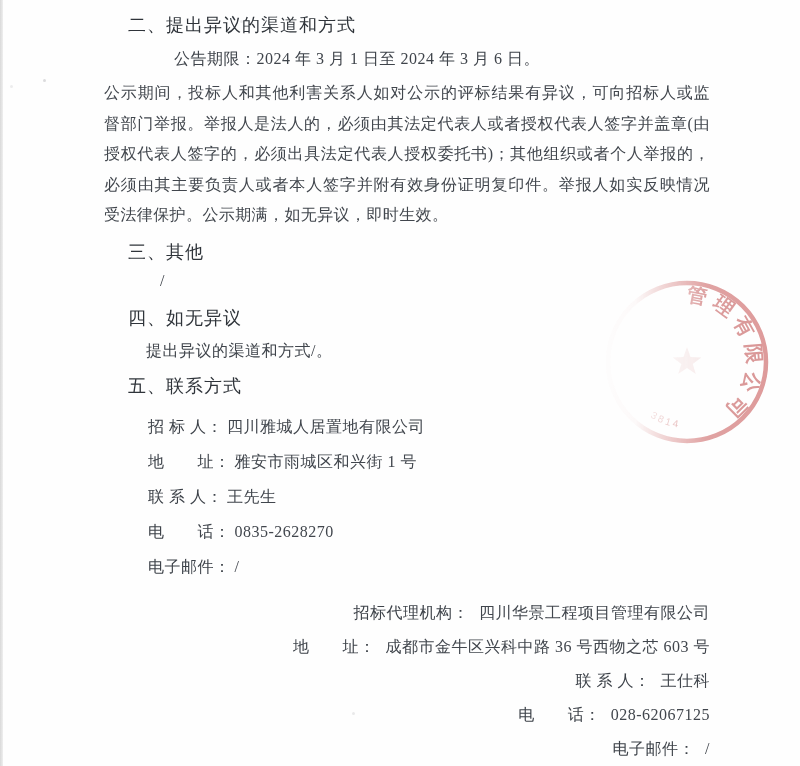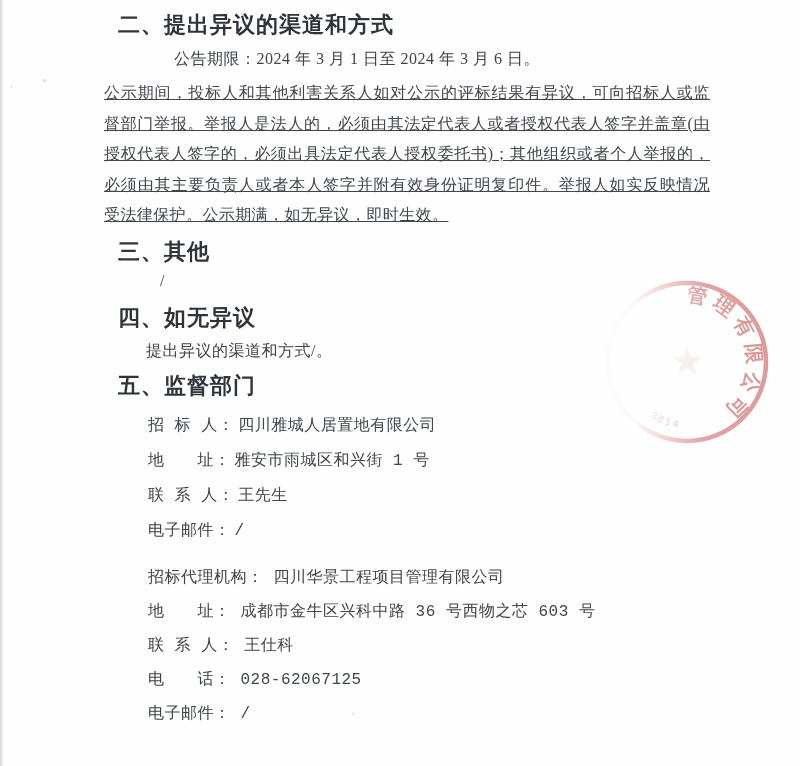--- a/index.html
+++ b/index.html
@@ -20,42 +20,41 @@
     background: linear-gradient(to right, #d9d9d9, #efefef);
   }
   .content {
     position: absolute;
     left: 0; top: 0;
     width: 100%;
     padding: 12px 90px 0 104px;
   }
   .sec-heading {
     font-family: "Liberation Sans", "DejaVu Sans", sans-serif;
-    font-weight: bold;
-    font-size: 22px;
+    font-weight: normal;
+    font-size: 18px;
     color: #2f343a;
     letter-spacing: 1px;
-    margin-left: 14px;
+    margin-left: 24px;
     line-height: 26px;
   }
   .notice-line {
     font-size: 16px;
     margin-left: 70px;
     margin-top: 8px;
     line-height: 26px;
     letter-spacing: 0.5px;
   }
   .body-par {
     font-size: 16px;
     line-height: 30.5px;
     text-align: justify;
     margin-top: 6px;
     letter-spacing: 0.4px;
     color: #41464d;
-    text-decoration: underline;
   }
   .slash-line {
     font-size: 16px;
     margin-left: 56px;
     line-height: 28px;
     margin-top: 2px;
   }
   .sec3-heading { margin-top: 8px; }
   .sec4-heading { margin-top: 10px; }
   .sec4-body {
@@ -66,25 +65,24 @@
     letter-spacing: 0.5px;
   }
   .sec5-heading { margin-top: 9px; }
   .contact-block { margin-top: 10px; }
   .contact-row {
     font-size: 16px;
     line-height: 35px;
     margin-left: 44px;
     letter-spacing: 0.5px;
     white-space: nowrap;
-    font-family: Liberation Mono, monospace;
   }
   .contact-row .label { color: #3d4249; }
   .contact-row .value { color: #41464d; margin-left: 4px; }
-  .agency-block { margin-top: 12px; }
+  .agency-block { margin-top: 12px; text-align: right; }
   .agency-block .contact-row { line-height: 34px; }
   .agency-block .value { margin-left: 10px; }
   .seal {
     position: absolute;
     left: 575px;
     top: 252px;
     pointer-events: none;
   }
   .speck {
     position: absolute;
@@ -104,31 +102,34 @@
     <div class="sec-heading">二、提出异议的渠道和方式</div>
     <div class="notice-line">公告期限：2024 年 3 月 1 日至 2024 年 3 月 6 日。</div>
     <div class="body-par">公示期间，投标人和其他利害关系人如对公示的评标结果有异议，可向招标人或监督部门举报。举报人是法人的，必须由其法定代表人或者授权代表人签字并盖章(由授权代表人签字的，必须出具法定代表人授权委托书)；其他组织或者个人举报的，必须由其主要负责人或者本人签字并附有效身份证明复印件。举报人如实反映情况受法律保护。公示期满，如无异议，即时生效。</div>
 
     <div class="sec-heading sec3-heading">三、其他</div>
     <div class="slash-line">/</div>
 
     <div class="sec-heading sec4-heading">四、如无异议</div>
     <div class="sec4-body">提出异议的渠道和方式/。</div>
 
-    <div class="sec-heading sec5-heading">五、监督部门</div>
+    <div class="sec-heading sec5-heading">五、联系方式</div>
 
     <div class="contact-block">
       <div class="contact-row">
         <span class="label">招 标 人：</span><span class="value">四川雅城人居置地有限公司</span>
       </div>
       <div class="contact-row">
         <span class="label">地　　址：</span><span class="value">雅安市雨城区和兴街 1 号</span>
       </div>
       <div class="contact-row">
         <span class="label">联 系 人：</span><span class="value">王先生</span>
+      </div>
+      <div class="contact-row">
+        <span class="label">电　　话：</span><span class="value">0835-2628270</span>
       </div>
       <div class="contact-row">
         <span class="label">电子邮件：</span><span class="value">/</span>
       </div>
     </div>
 
     <div class="contact-block agency-block">
       <div class="contact-row">
         <span class="label">招标代理机构：</span><span class="value">四川华景工程项目管理有限公司</span>
       </div>

